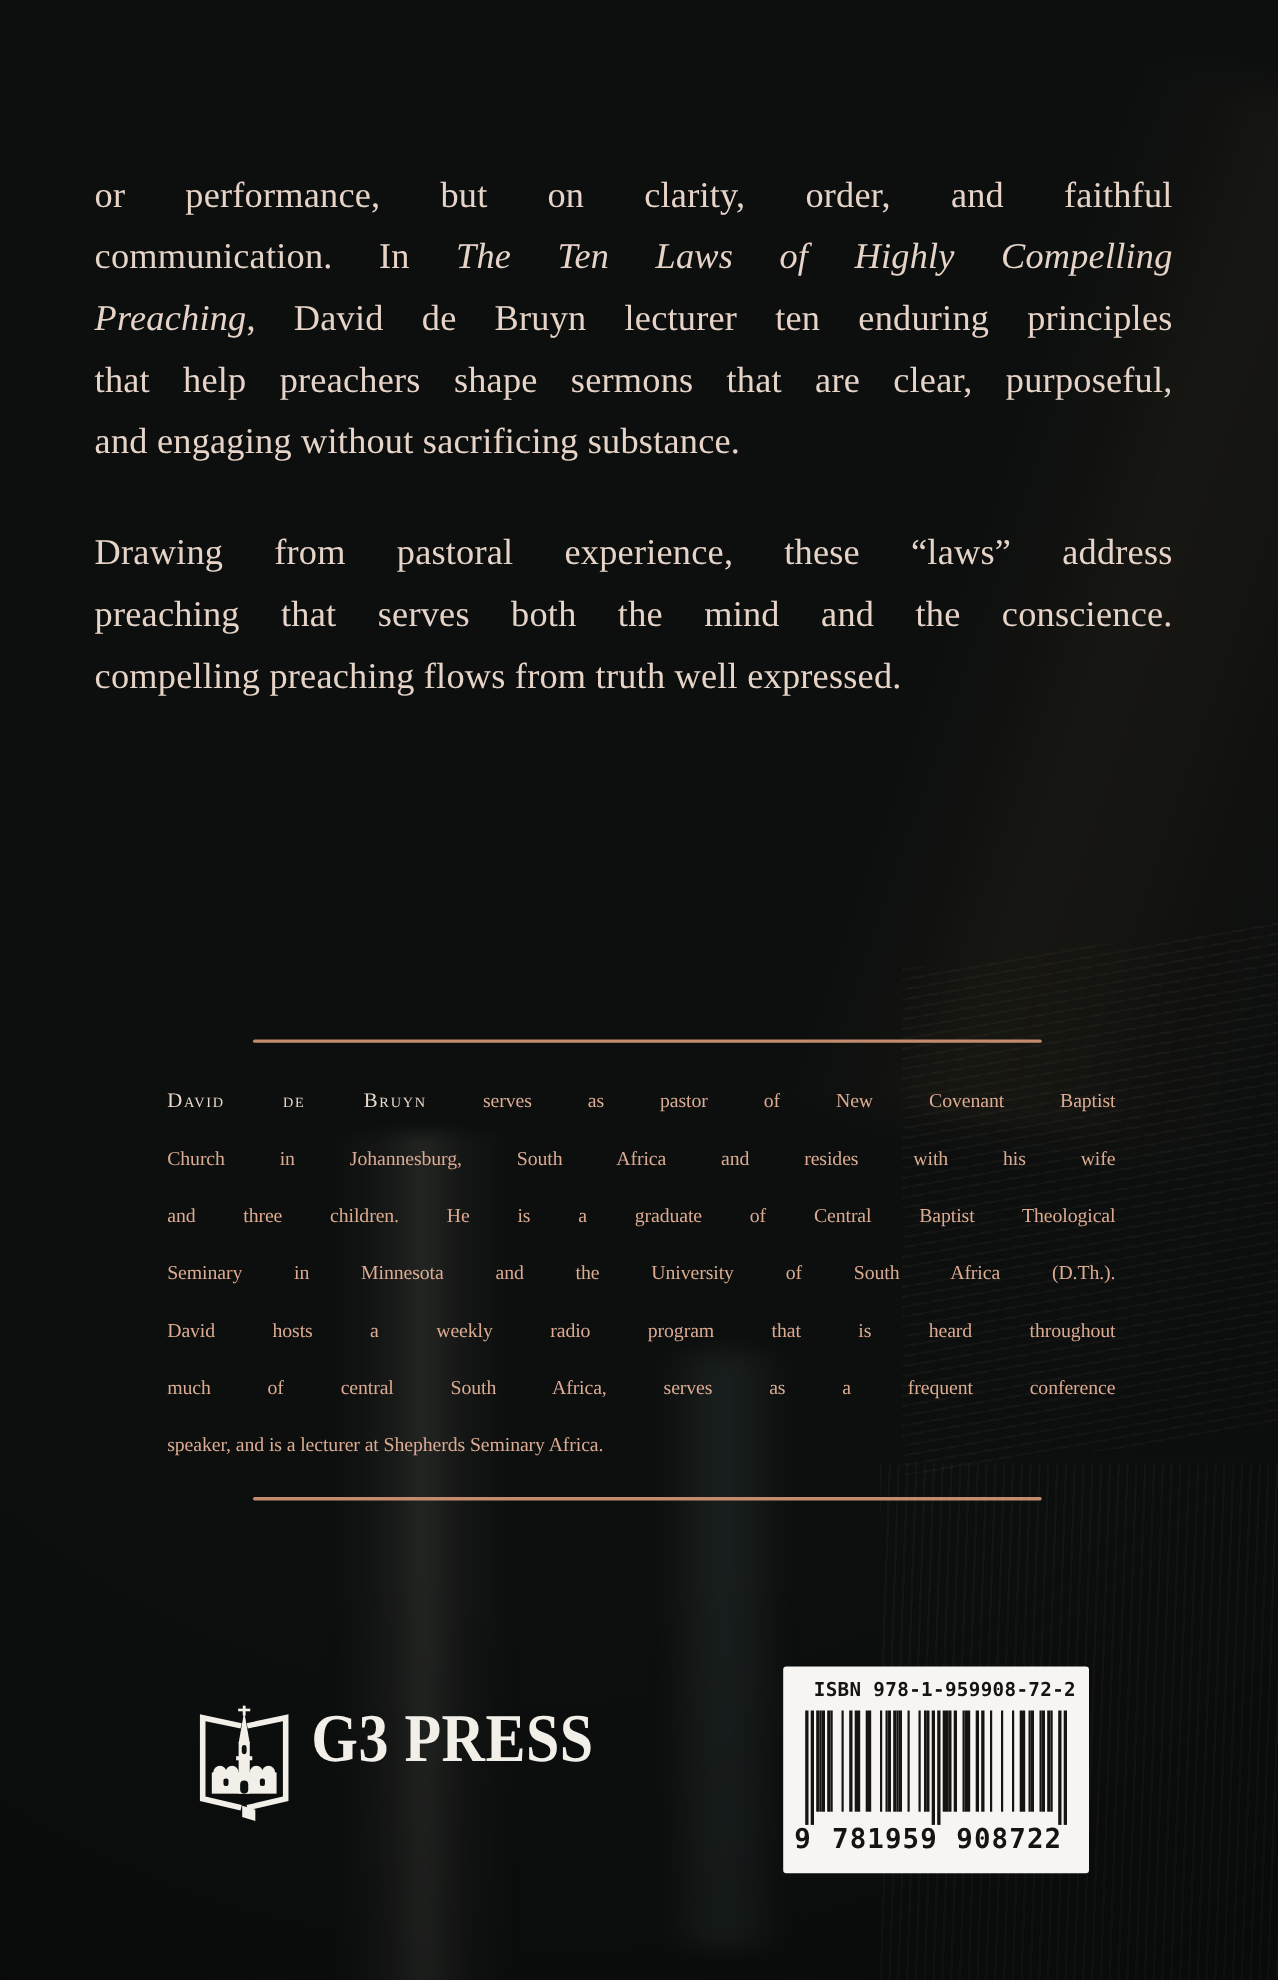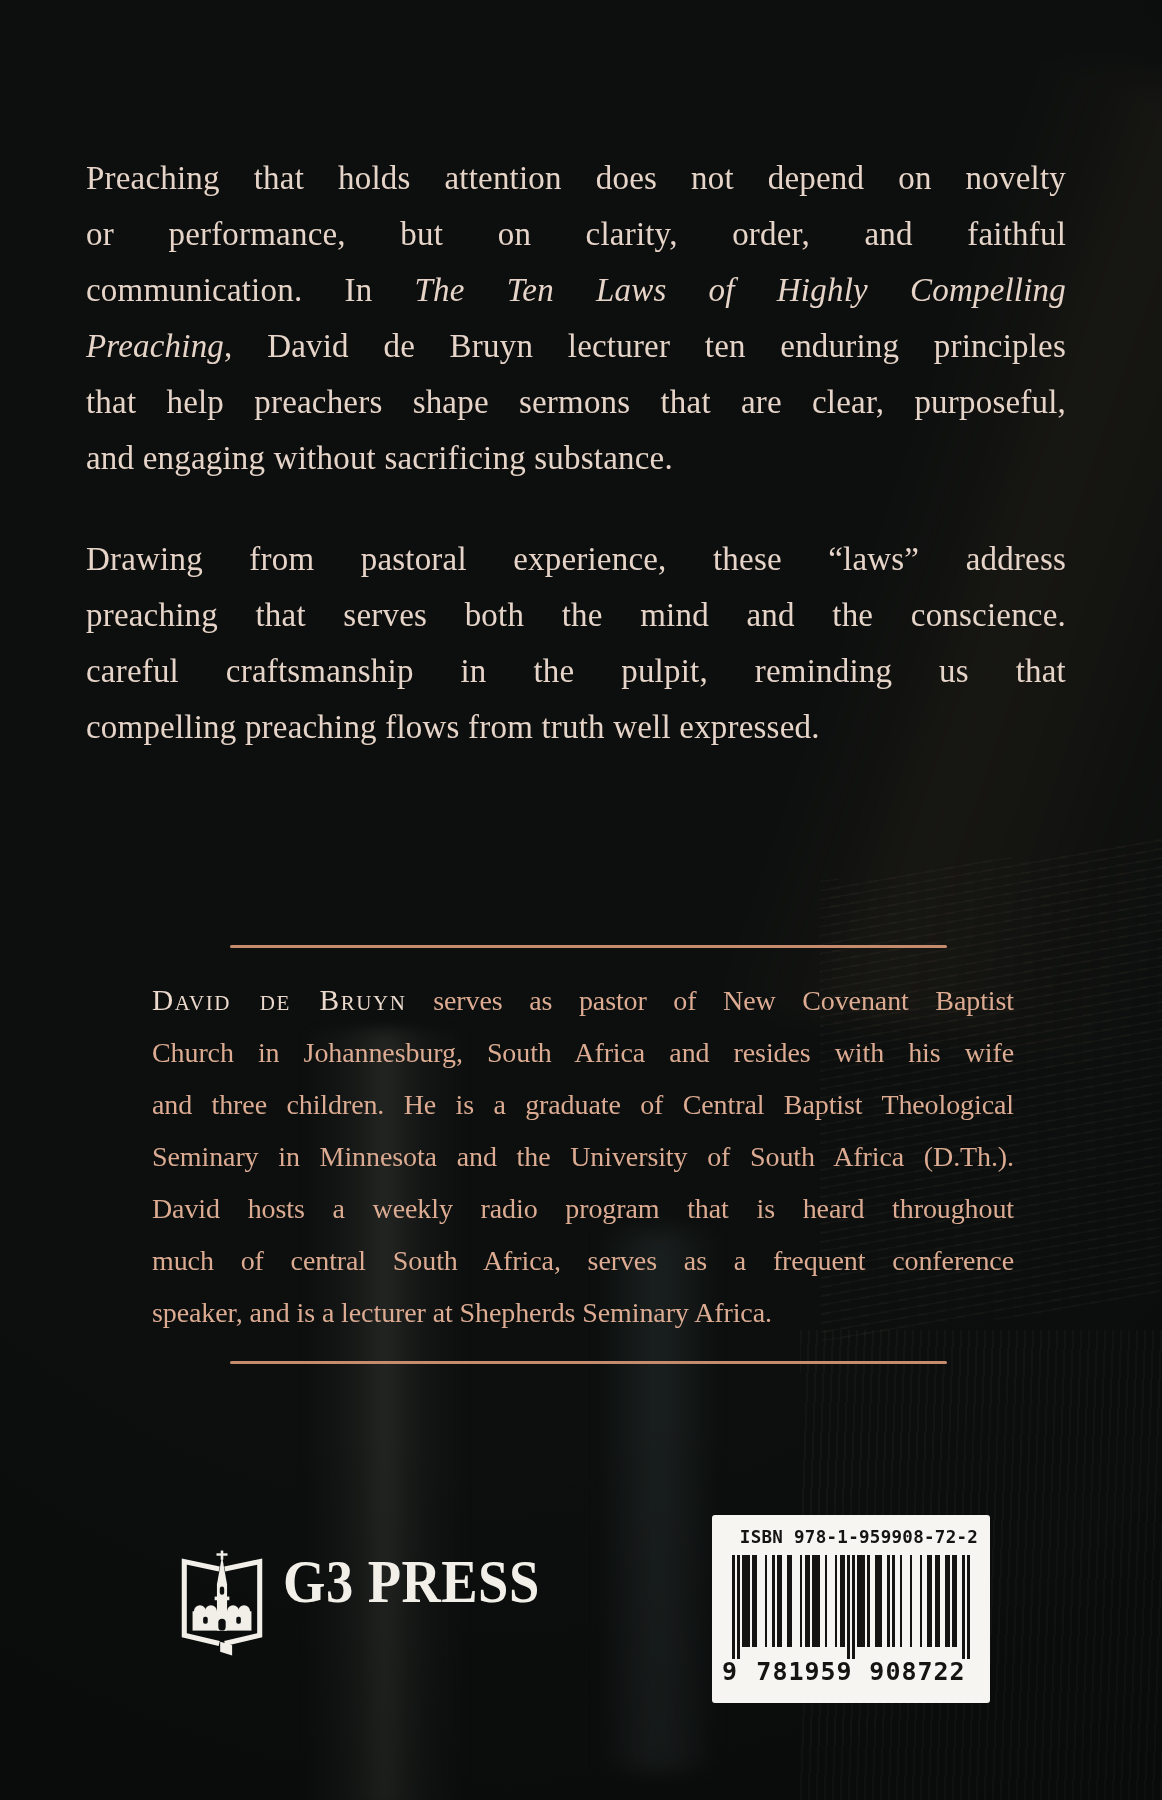--- a/index.html
+++ b/index.html
@@ -36,21 +36,21 @@
   .line.line-last{text-align-last:left;}
   .line .it{font-style:italic;}
 
   
   .divider{position:absolute;left:230px;width:717px;height:3px;background:var(--divider);border-radius:2px;}
   .divider.top{top:945px;}
   .divider.bottom{top:1361px;}
 
   
   .bio{position:absolute;left:152px;top:974px;width:862px;color:var(--bio-text);
-    font-size:28px;line-height:52px;letter-spacing:-.1px;}
+    font-size:18px;line-height:52px;letter-spacing:-.1px;}
   .bio .sc{font-variant:small-caps;letter-spacing:1.6px;color:var(--bio-name);font-size:1.05em;}
 
   
   .publisher{position:absolute;left:176px;top:1550px;height:112px;display:flex;}
   .publisher svg{display:block;width:92px;height:106px;color:var(--logo);}
   .publisher-name{color:var(--logo);font-size:62px;font-weight:bold;line-height:1;
     margin-left:15px;letter-spacing:.5px;transform:scaleX(.88);transform-origin:left center;white-space:nowrap;}
 
   
   .barcode{position:absolute;left:712px;top:1515px;width:278px;height:188px;
@@ -74,31 +74,29 @@
 
   <div class="tex tex-brown-right"></div>
   <div class="tex tex-plank-grain"></div>
   <div class="tex tex-streak-left"></div>
   <div class="tex tex-streak-mid"></div>
   <div class="tex tex-bottom-wood"></div>
   <div class="tex tex-vignette"></div>
 
   <section class="blurb">
     <div class="para">
-        <div class="line"><span>Preaching that holds attention does not depend on novelty</span></div>
         <div class="line"><span>or performance, but on clarity, order, and faithful</span></div>
         <div class="line"><span>communication. In </span><span class="it">The Ten Laws of Highly Compelling</span></div>
         <div class="line"><span class="it">Preaching</span><span>, David de Bruyn lecturer ten enduring principles</span></div>
         <div class="line"><span>that help preachers shape sermons that are clear, purposeful,</span></div>
         <div class="line line-last"><span>and engaging without sacrificing substance.</span></div>
       </div>
     <div class="para">
         <div class="line"><span>Drawing from pastoral experience, these “laws” address</span></div>
         <div class="line"><span>preaching that serves both the mind and the conscience.</span></div>
-        <div class="line"><span>careful craftsmanship in the pulpit, reminding us that</span></div>
         <div class="line line-last"><span>compelling preaching flows from truth well expressed.</span></div>
       </div>
   </section>
 
   <div class="divider top"></div>
   <div class="divider bottom"></div>
 
   <section class="bio">
       <div class="line"><span class="sc">David de Bruyn</span><span> serves as pastor of New Covenant Baptist</span></div>
       <div class="line"><span>Church in Johannesburg, South Africa and resides with his wife</span></div>

